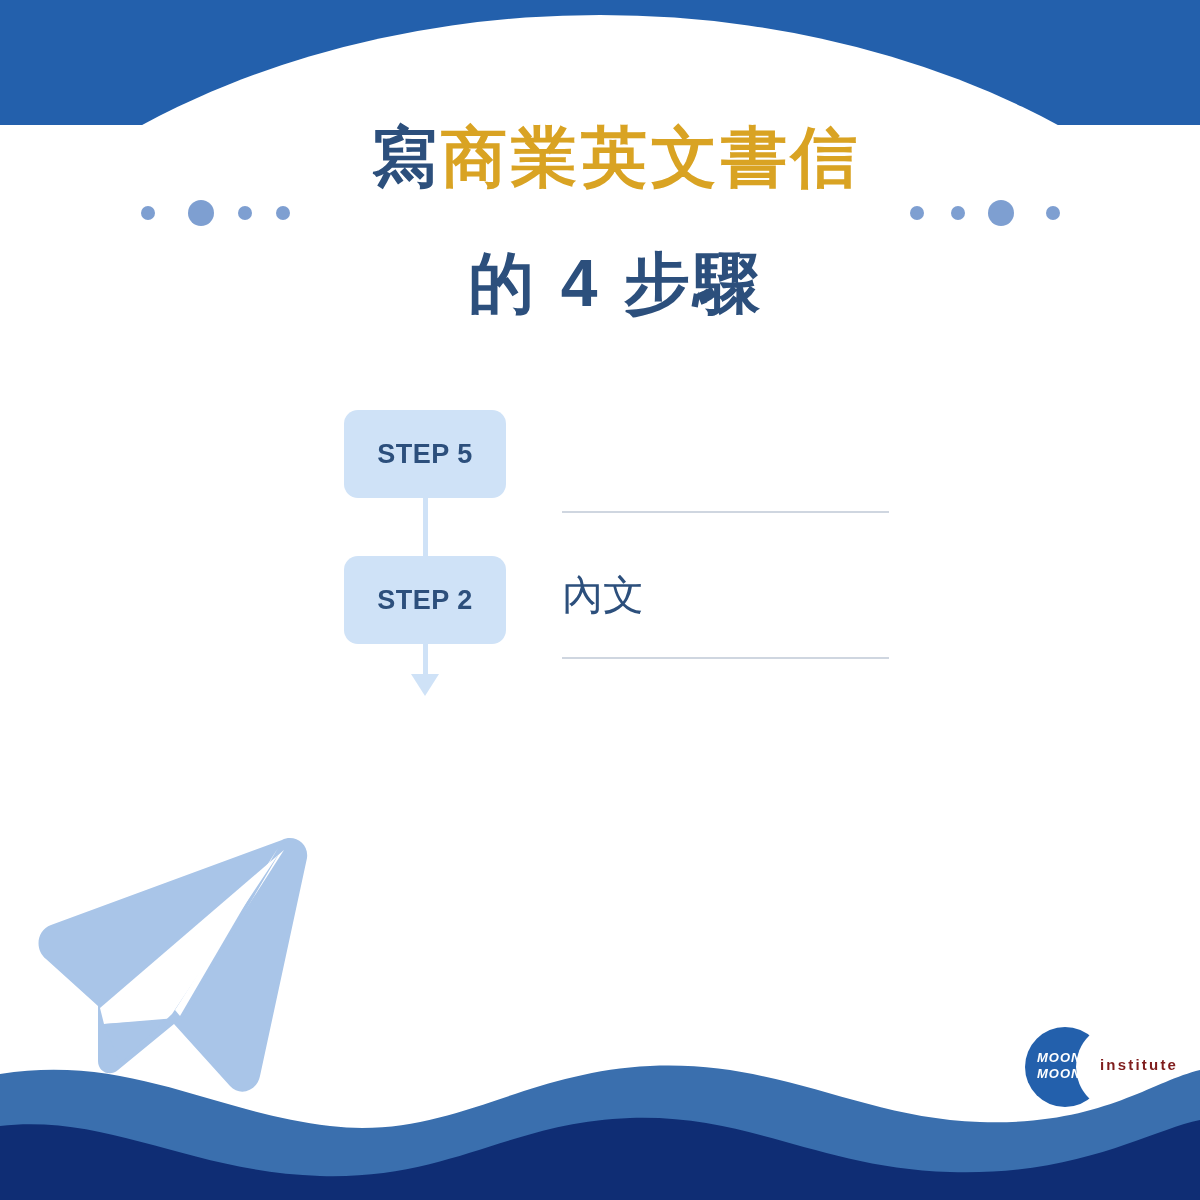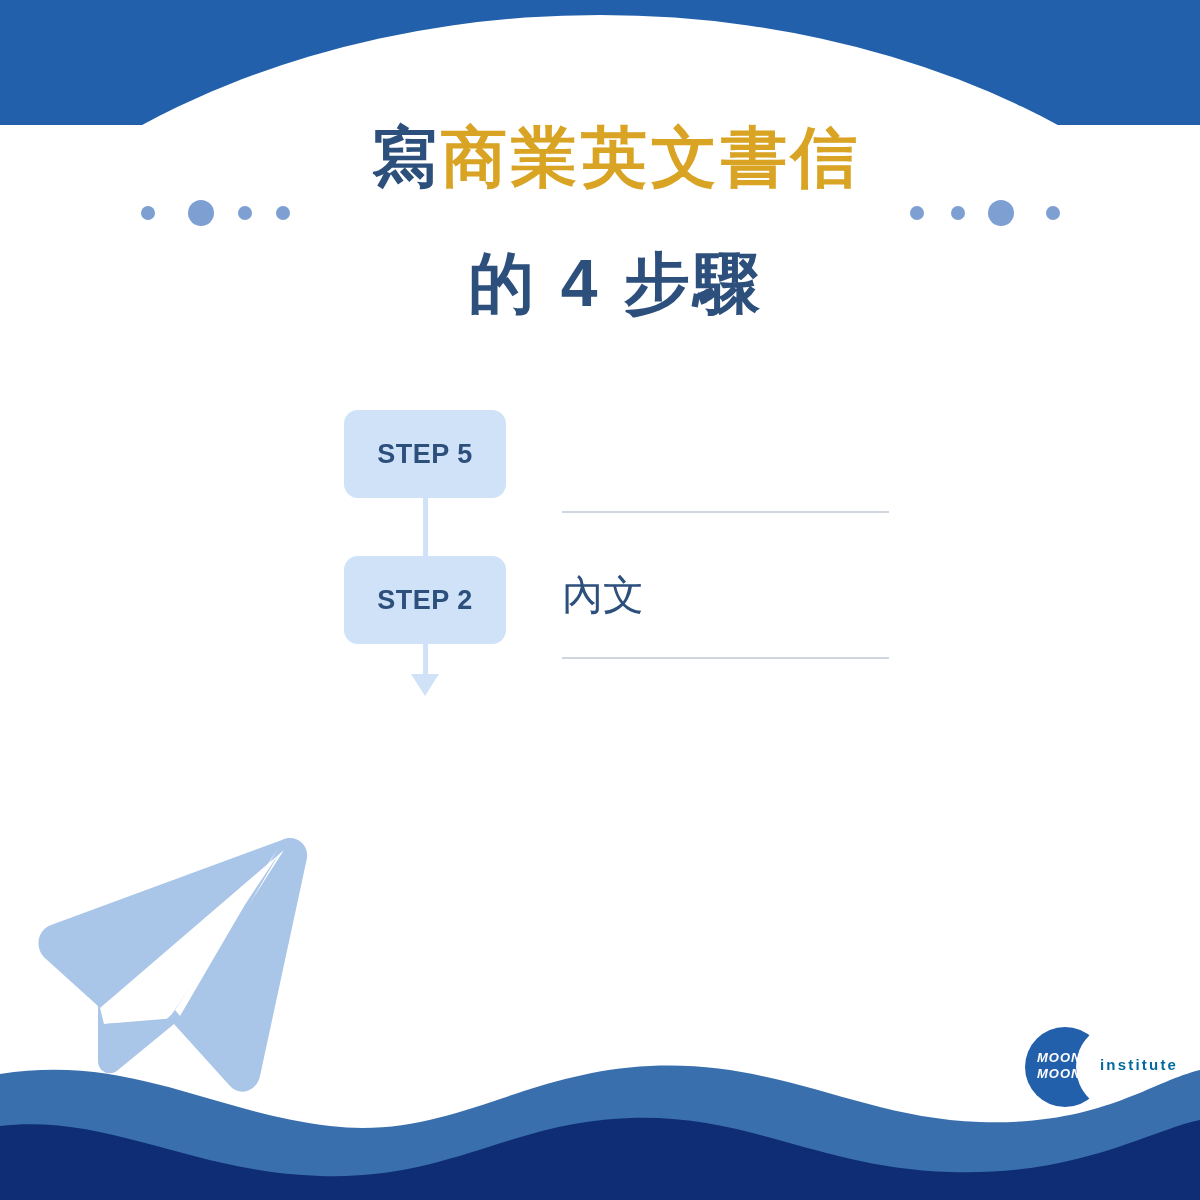--- a/index.html
+++ b/index.html
@@ -163,21 +163,21 @@
     position: absolute;
     left: 0;
     top: 0;
     width: 82px;
     height: 82px;
   }
   .logo-word {
     position: absolute;
     left: 76px;
     top: 30px;
-    color: #0369a1;
+    color: #7f1d1d;
     font-size: 15px;
     font-weight: 700;
     letter-spacing: 2.2px;
   }
   .logo-mark-text {
     position: absolute;
     left: 13px;
     top: 24px;
     width: 56px;
     color: #ffffff;

